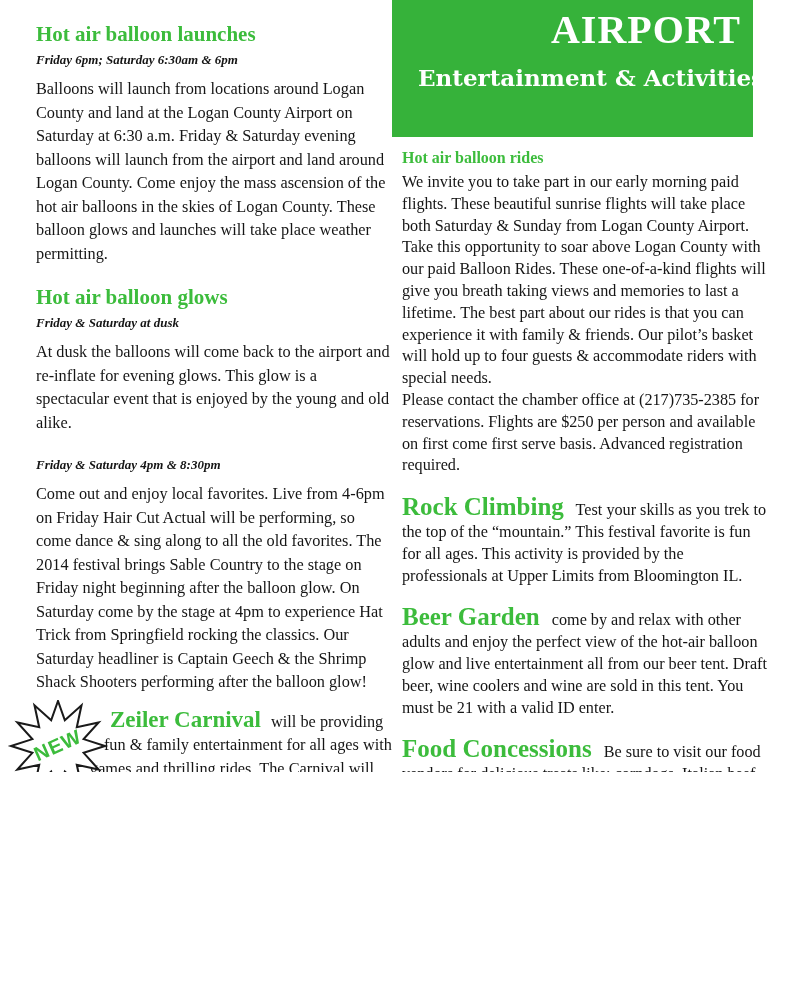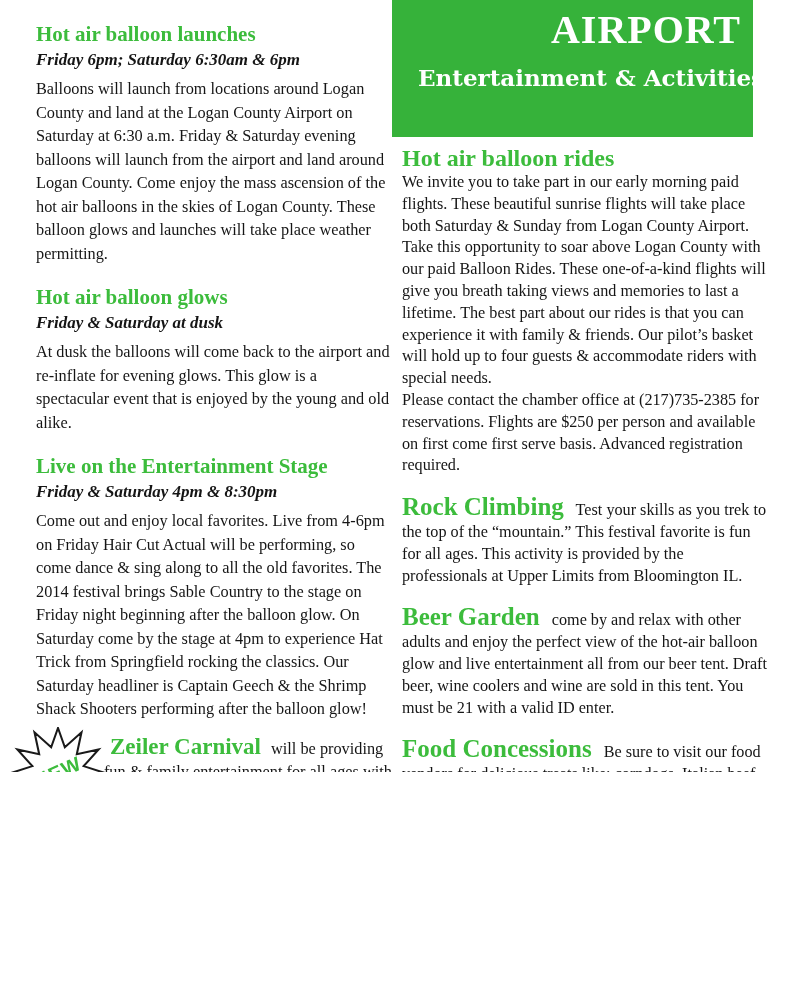--- a/index.html
+++ b/index.html
@@ -28,21 +28,21 @@
   }
   
   .h-green {
     font-size: 21px;
     line-height: 25px;
     font-weight: bold;
     color: #3cbc3c;
     font-family: "Liberation Serif", serif;
   }
   .subhead {
-    font-size: 17px;
+    font-size: 13px;
     line-height: 21px;
     font-weight: bold;
     font-style: italic;
     margin-top: 2px;
   }
   .body {
     font-size: 16.3px;
     line-height: 23.5px;
     margin-top: 7px;
     color: #151515;
@@ -100,21 +100,21 @@
     font-weight: bold;
     font-size: 23px;
     color: #ffffff;
     white-space: nowrap;
   }
   .right-body {
     margin-left: 10px;
     margin-top: 9px;
     width: 370px;
   }
-  .h-rides { font-size: 24px; line-height: 24px; }
+  .h-rides { font-size: 16px; line-height: 24px; }
   .rbody { line-height: 21.8px; margin-top: 2px; font-size: 16.2px; }
   .preline { white-space: pre-line; }
   .rsec { margin-top: 19px; }
   .rh { font-size: 25px; margin-right: 8px; }
   .website {
     margin-top: 12px;
     font-size: 17px;
     font-weight: bold;
     font-style: italic;
   }
@@ -161,21 +161,20 @@
       <p class="body">Balloons will launch from locations around Logan County and land at the Logan County Airport on Saturday at 6:30 a.m. Friday &amp; Saturday evening balloons will launch from the airport and land around Logan County. Come enjoy the mass ascension of the hot air balloons in the skies of Logan County. These balloon glows and launches will take place weather permitting.</p>
     </section>
 
     <section class="sec">
       <h2 class="h-green">Hot air balloon glows</h2>
       <p class="subhead">Friday &amp; Saturday at dusk</p>
       <p class="body">At dusk the balloons will come back to the airport and re-inflate for evening glows. This glow is a spectacular event that is enjoyed by the young and old alike.</p>
     </section>
 
     <section class="sec">
-      <h2 class="h-green">Live on the Entertainment Stage</h2>
       <p class="subhead">Friday &amp; Saturday 4pm &amp; 8:30pm</p>
       <p class="body">Come out and enjoy local favorites. Live from 4-6pm on Friday Hair Cut Actual will be performing, so come dance &amp; sing along to all the old favorites. The 2014 festival brings Sable Country to the stage on Friday night beginning after the balloon glow. On Saturday come by the  stage at 4pm to experience Hat Trick from Springfield rocking the classics. Our Saturday headliner is Captain Geech &amp; the Shrimp Shack Shooters performing after the balloon glow!</p>
     </section>
 
     <section class="sec sec-carnival">
       <div class="star-wrap">
         <svg width="104" height="94" viewBox="0 0 100 92">
           <polygon points="96,45 75.1,51.7 89.8,68 68.4,63.4 73,84.8 56.7,70.1 50,91 43.3,70.1 27,84.8 31.6,63.4 10.2,68 24.9,51.7 4,45 24.9,38.3 10.2,22 31.6,26.6 27,5.2 43.3,19.9 50,1 56.7,19.9 73,5.2 68.4,26.6 89.8,22 75.1,38.3" fill="#ffffff" stroke="#1a1a1a" stroke-width="2" stroke-linejoin="miter"></polygon>
         </svg>
         <span class="star-text">NEW</span>

